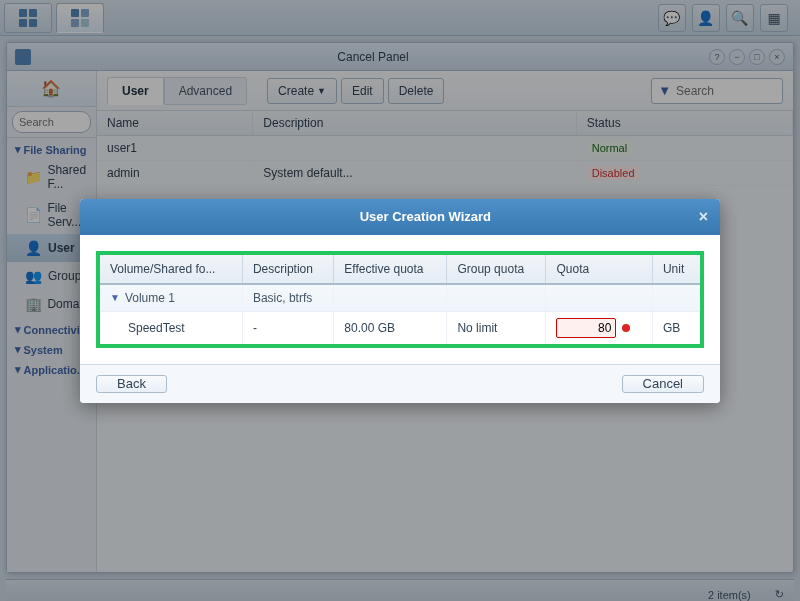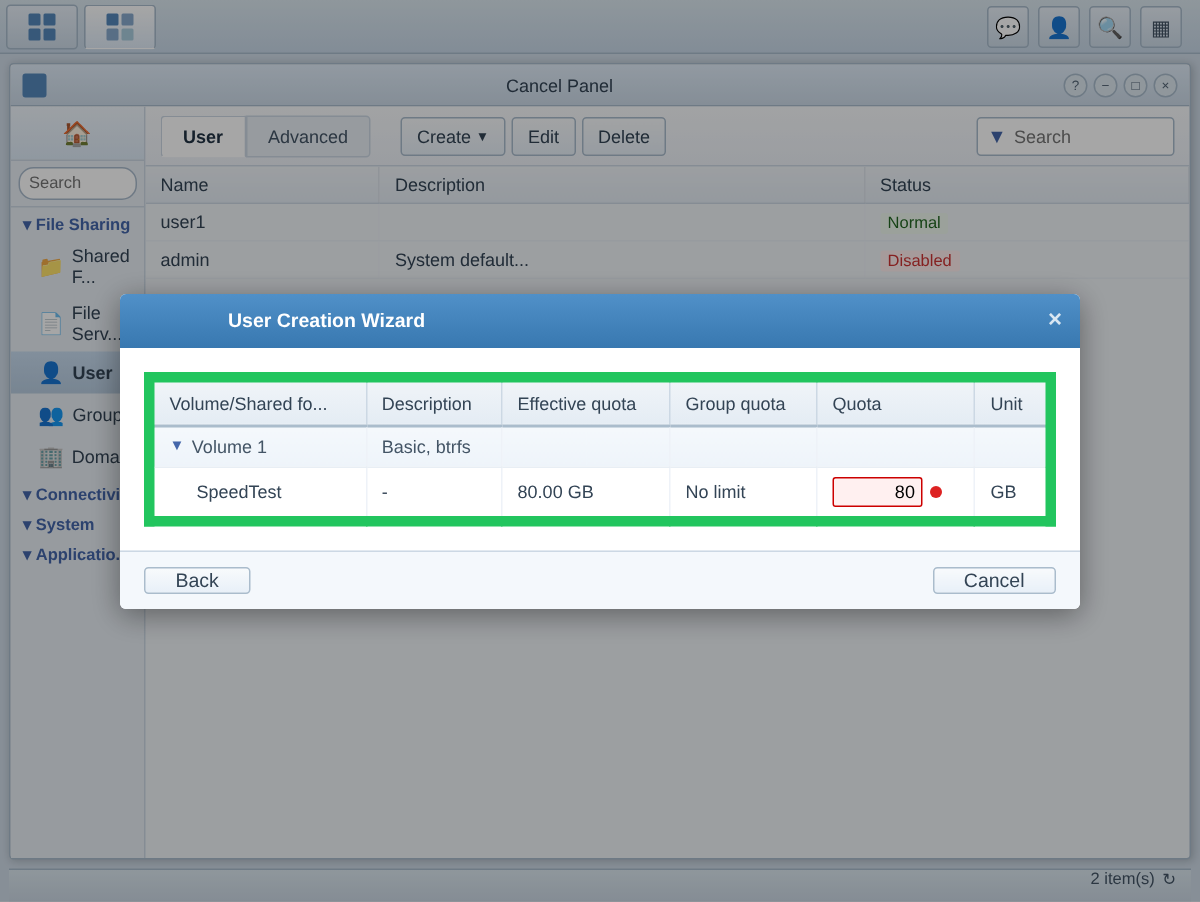--- a/index.html
+++ b/index.html
@@ -297,26 +297,26 @@
     
     .status-bar {
       position: absolute;
       bottom: 0;
       left: 6px;
       right: 6px;
       height: 22px;
       background: linear-gradient(to bottom, #dce8f0, #ccd8e4);
       border-top: 1px solid #aabccc;
       display: flex;
-      align-items: flex-start;
+      align-items: flex-end;
       padding: 0 10px;
       font-size: 11px;
       color: #445566;
       justify-content: flex-end;
-      gap: 5px;
+      gap: 24px;
     }
 
     
     .modal-overlay {
       position: absolute;
       top: 0;
       left: 0;
       right: 0;
       bottom: 0;
       background: rgba(0,0,0,0.35);
@@ -341,20 +341,21 @@
       background: linear-gradient(to bottom, #5090c8, #3878b0);
       display: flex;
       align-items: center;
       padding: 0 12px;
       color: white;
       font-size: 13px;
       font-weight: bold;
     }
     .modal-titlebar .modal-title {
       flex: 1;
+      text-align: center;
     }
     .modal-close {
       cursor: pointer;
       font-size: 16px;
       color: rgba(255,255,255,0.8);
       line-height: 1;
     }
 
     .modal-header {
       padding: 20px 24px 18px;
@@ -401,21 +402,21 @@
 
     .modal-body {
       padding: 16px;
       flex: 1;
     }
 
     
     .modal-table {
       width: 100%;
       border-collapse: collapse;
-      border: 7px solid #22c55e;
+      border: 4px solid #22c55e;
     }
     .modal-table th {
       background: linear-gradient(to bottom, #f0f4f8, #e4ecf4);
       border-bottom: 2px solid #aabccc;
       border-right: 1px solid #ccd8e4;
       padding: 7px 10px;
       text-align: left;
       font-size: 12px;
       font-weight: normal;
       color: #334455;

